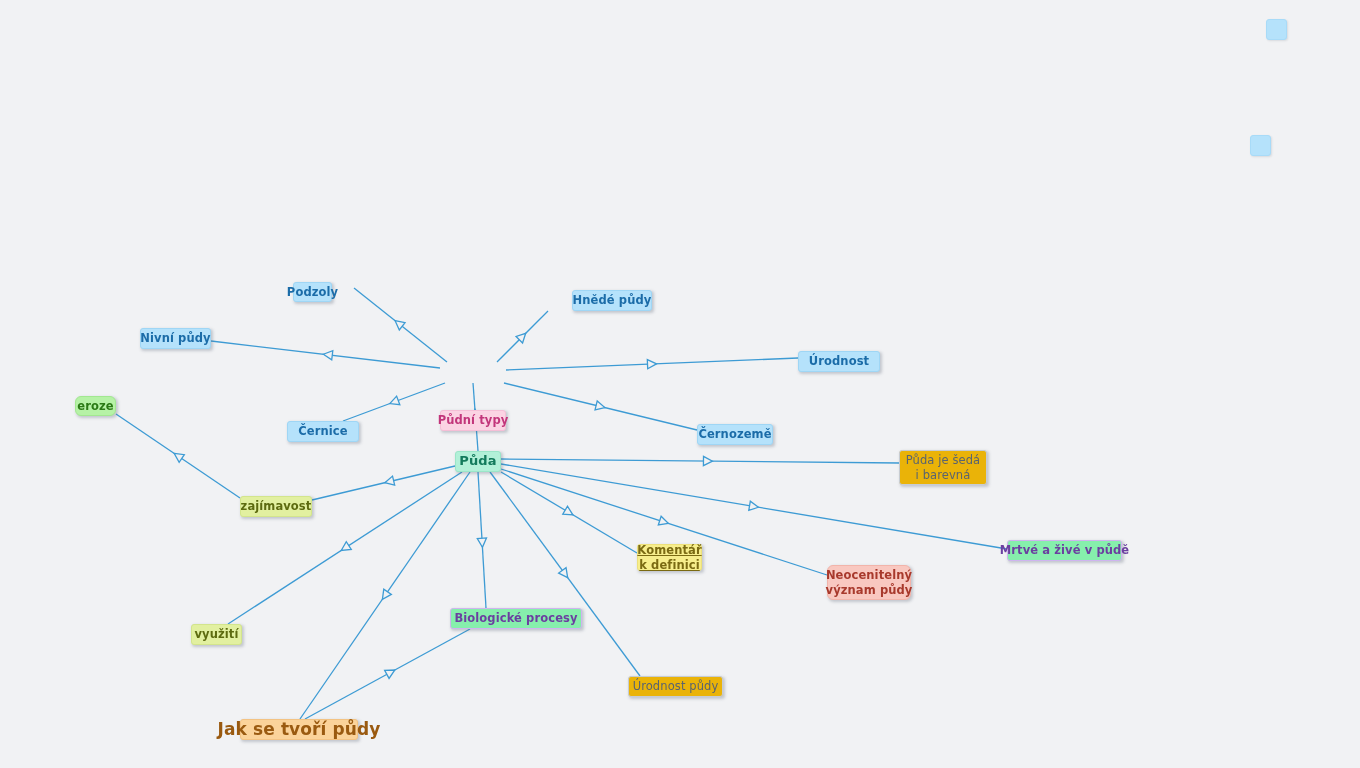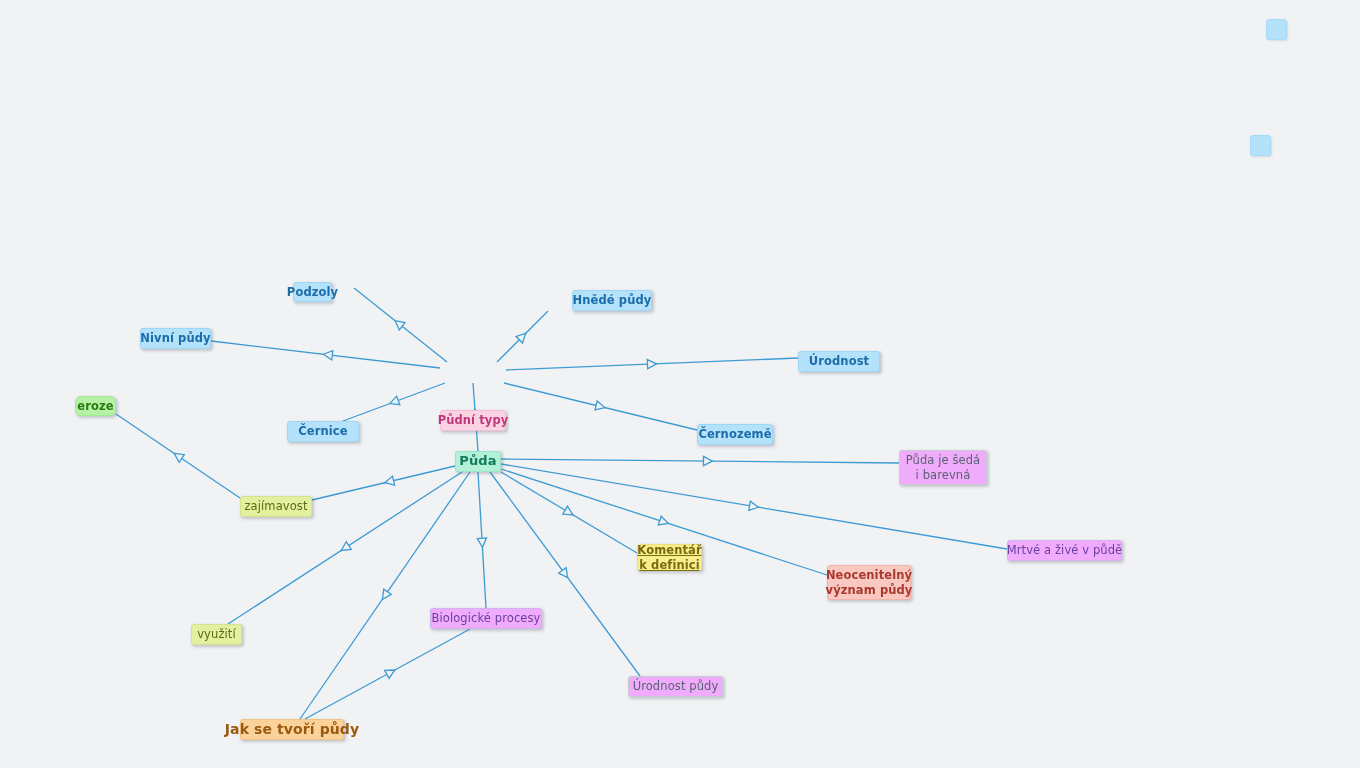--- a/index.html
+++ b/index.html
@@ -53,53 +53,53 @@
     font-weight: 600;
   }
   .n-mint {
     background: #b2f0d8;
     border: 1px solid #9ae6c8;
     color: #137a5c;
     font-size: 13px;
     font-weight: 700;
   }
   .n-gray {
-    background: #f0abfc;
+    background: #eab308;
     border: 1px solid #c7ccd2;
     color: #5a6470;
     font-size: 11.5px;
     font-weight: 500;
   }
   .n-purple {
-    background: #f0abfc;
+    background: #86efac;
     border: 1px solid #cfb4ef;
     color: #6b3fa0;
     font-size: 11.5px;
-    font-weight: 400;
+    font-weight: 700;
   }
   .n-yellow {
     background: #f7ee8c;
     border: 1px solid #ece07a;
     color: #7a6a12;
     font-size: 11.5px;
     font-weight: 600;
   }
   .n-salmon {
     background: #f9c8c0;
     border: 1px solid #f2b4aa;
     color: #a8392c;
     font-size: 11.5px;
     font-weight: 600;
   }
   .n-lime {
     background: #e2f0a0;
     border: 1px solid #d3e58c;
     color: #5d6b10;
     font-size: 11.5px;
-    font-weight: 400;
+    font-weight: 700;
     text-align: right;
   }
   .n-green {
     background: #b6f2a6;
     border: 1px solid #a2e890;
     color: #2b7a15;
     font-size: 11.5px;
     font-weight: 700;
   }
   .n-empty {
@@ -191,26 +191,26 @@
       <div class="node n-pink" style="left: 440px; top: 362px; width: 66px; height: 21px; margin-top: 48px;">Půdní typy</div>
       <div class="node n-blue" style="left: 293px; top: 282px; width: 39px; height: 20px;">Podzoly</div>
       <div class="node n-blue" style="left: 533px; top: 290px; width: 80px; height: 21px; margin-left: 39px;">Hnědé půdy</div>
       <div class="node n-blue" style="left: 140px; top: 328px; width: 71px; height: 21px;">Nivní půdy</div>
       <div class="node n-blue" style="left: 798px; top: 351px; width: 82px; height: 21px;">Úrodnost</div>
       <div class="node n-blue" style="left: 287px; top: 421px; width: 72px; height: 21px;">Černice</div>
       <div class="node n-blue" style="left: 697px; top: 424px; width: 76px; height: 21px;">Černozemě</div>
       <div class="node n-green" style="left: 75px; top: 396px; width: 41px; height: 20px; border-radius: 6px;">eroze</div>
       <div class="node n-lime" style="left: 240px; top: 496px; width: 72px; height: 21px;">zajímavost</div>
       <div class="node n-lime" style="left: 191px; top: 624px; width: 51px; height: 21px;">využití</div>
-      <div class="node " style="left: 240px; top: 719px; width: 104px; height: 21px; background: rgb(251, 211, 154); border: 1px solid rgb(243, 195, 132); color: rgb(154, 90, 16); font-size: 14px; font-weight: 700;">Jak se tvoří půdy</div>
-      <div class="node n-purple" style="left: 430px; top: 608px; width: 112px; height: 21px;">Biologické procesy</div>
+      <div class="node " style="left: 240px; top: 719px; width: 118px; height: 21px; background: rgb(251, 211, 154); border: 1px solid rgb(243, 195, 132); color: rgb(154, 90, 16); font-size: 17px; font-weight: 700;">Jak se tvoří půdy</div>
+      <div class="node n-purple" style="left: 450px; top: 608px; width: 132px; height: 21px;">Biologické procesy</div>
       <div class="node n-gray" style="left: 628px; top: 676px; width: 95px; height: 21px;">Úrodnost půdy</div>
       <div class="node n-yellow" style="left: 637px; top: 544px; width: 65px; height: 27px; text-decoration: underline;">Komentář
 k definici</div>
-      <div class="node n-salmon" style="left: 827px; top: 565px; width: 84px; height: 35px;">Neocenitelný
+      <div class="node n-salmon" style="left: 827px; top: 565px; width: 84px; height: 35px; border-radius: 6px;">Neocenitelný
 význam půdy</div>
       <div class="node n-gray" style="left: 899px; top: 450px; width: 88px; height: 35px;">Půda je šedá
 i barevná</div>
       <div class="node n-purple" style="left: 1007px; top: 540px; width: 115px; height: 21px;">Mrtvé a živé v půdě</div>
       <div class="node n-empty" style="left: 1266px; top: 19px; width: 21px; height: 21px;"></div>
       <div class="node n-empty" style="left: 1250px; top: 135px; width: 21px; height: 21px;"></div>
     </div>
 </div>
 
 </body></html>

